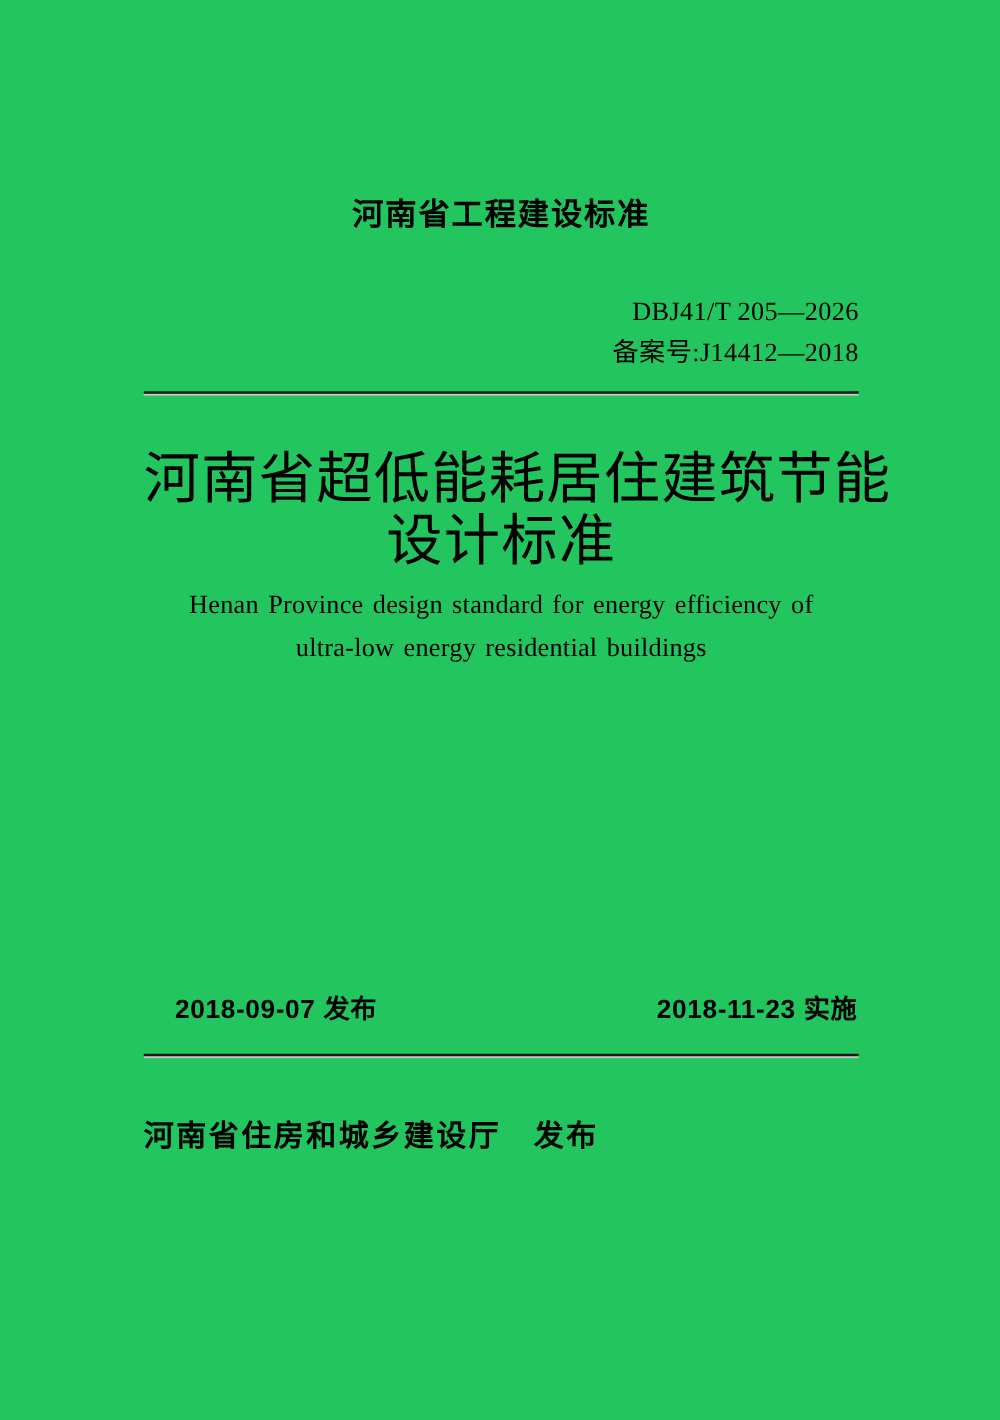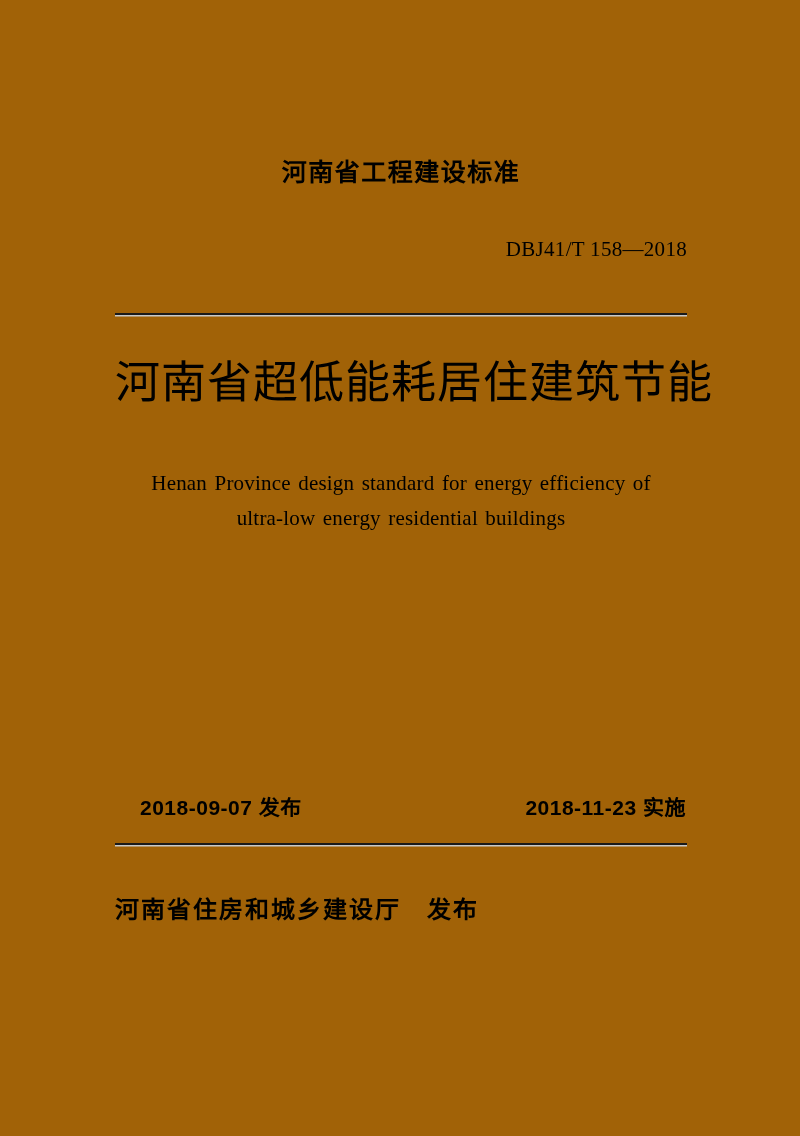--- a/index.html
+++ b/index.html
@@ -7,21 +7,21 @@
     margin: 0;
     padding: 0;
     background: #ffffff;
   }
 
   .page {
     position: relative;
     width: 800px;
     height: 1136px;
     margin: 0 auto;
-    background: #a16207;
+    background: #22c55e;
     color: #000000;
     overflow: hidden;
     font-family: "Liberation Serif", "DejaVu Serif", serif;
     -webkit-font-smoothing: antialiased;
   }
 
   
   .band {
     position: absolute;
     left: 115px;
@@ -124,27 +124,29 @@
   }
 </style>
 </head>
 <body>
 
 <div class="page">
 
   <div class="band doc-series">河南省工程建设标准</div>
 
   <div class="band code-block">
-    <span class="code-line">DBJ41/T 158—2018</span>
+    <span class="code-line">DBJ41/T 205—2026</span>
+    <span class="code-line">备案号:J14412—2018</span>
   </div>
 
   <hr class="band rule rule-top">
 
   <div class="band title-cn">
     <span class="title-line">河南省超低能耗居住建筑节能</span>
+    <span class="title-line">设计标准</span>
   </div>
 
   <div class="band title-en">
     <span class="subtitle-line">Henan Province design standard for energy efficiency of</span>
     <span class="subtitle-line">ultra-low energy residential buildings</span>
   </div>
 
   <div class="band dates">
     <span class="date-item date-left">2018-09-07 发布</span>
     <span class="date-item date-right">2018-11-23 实施</span>

